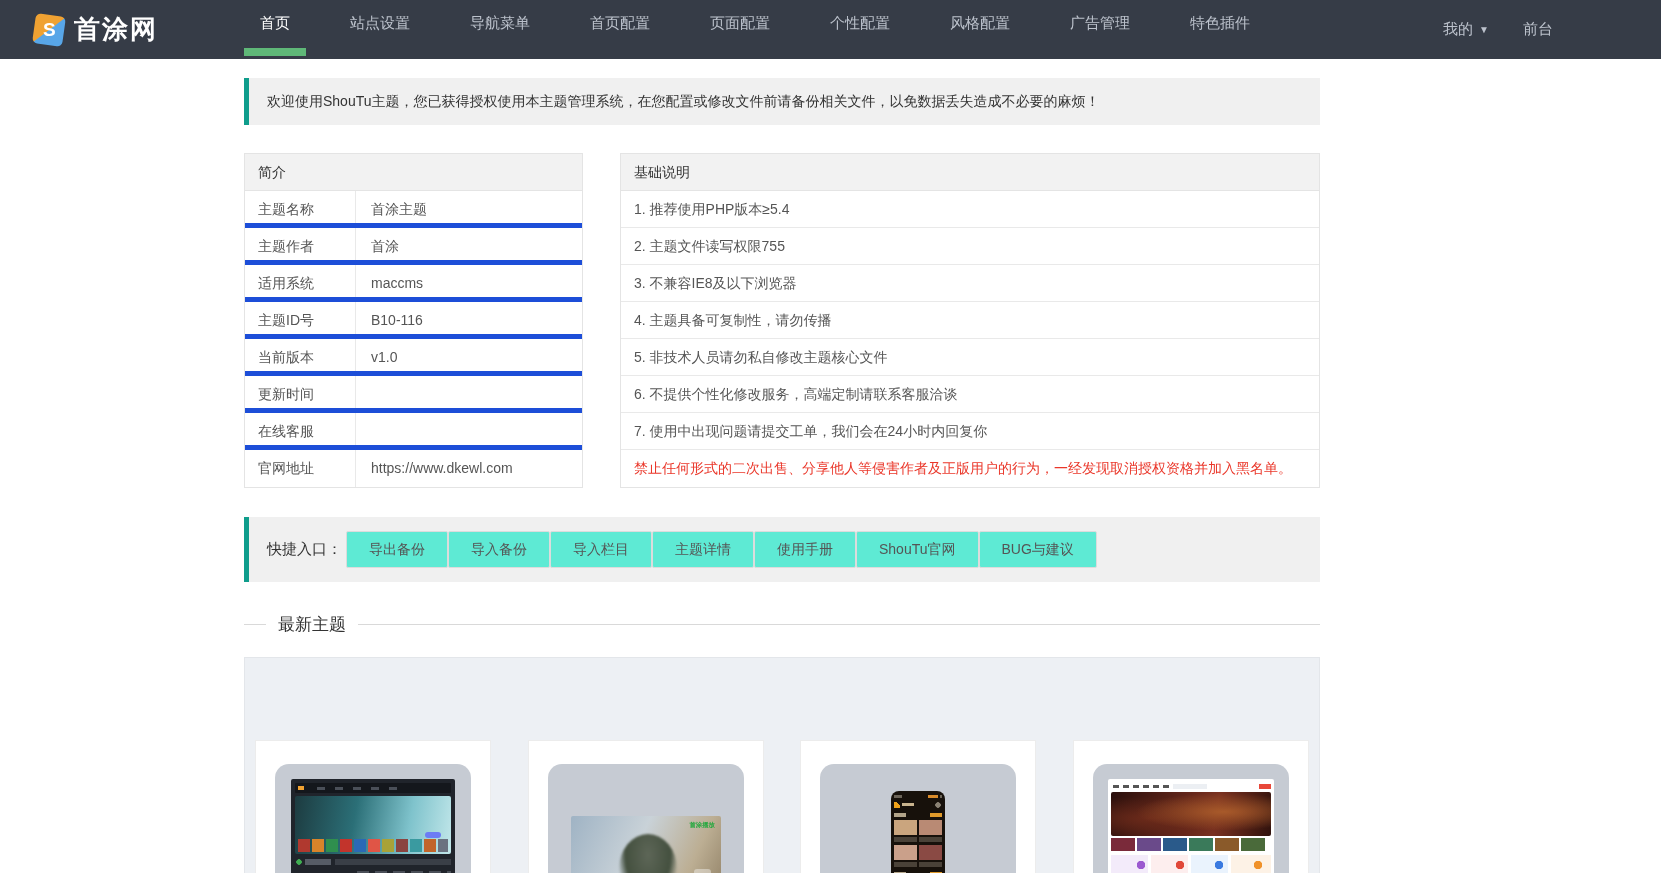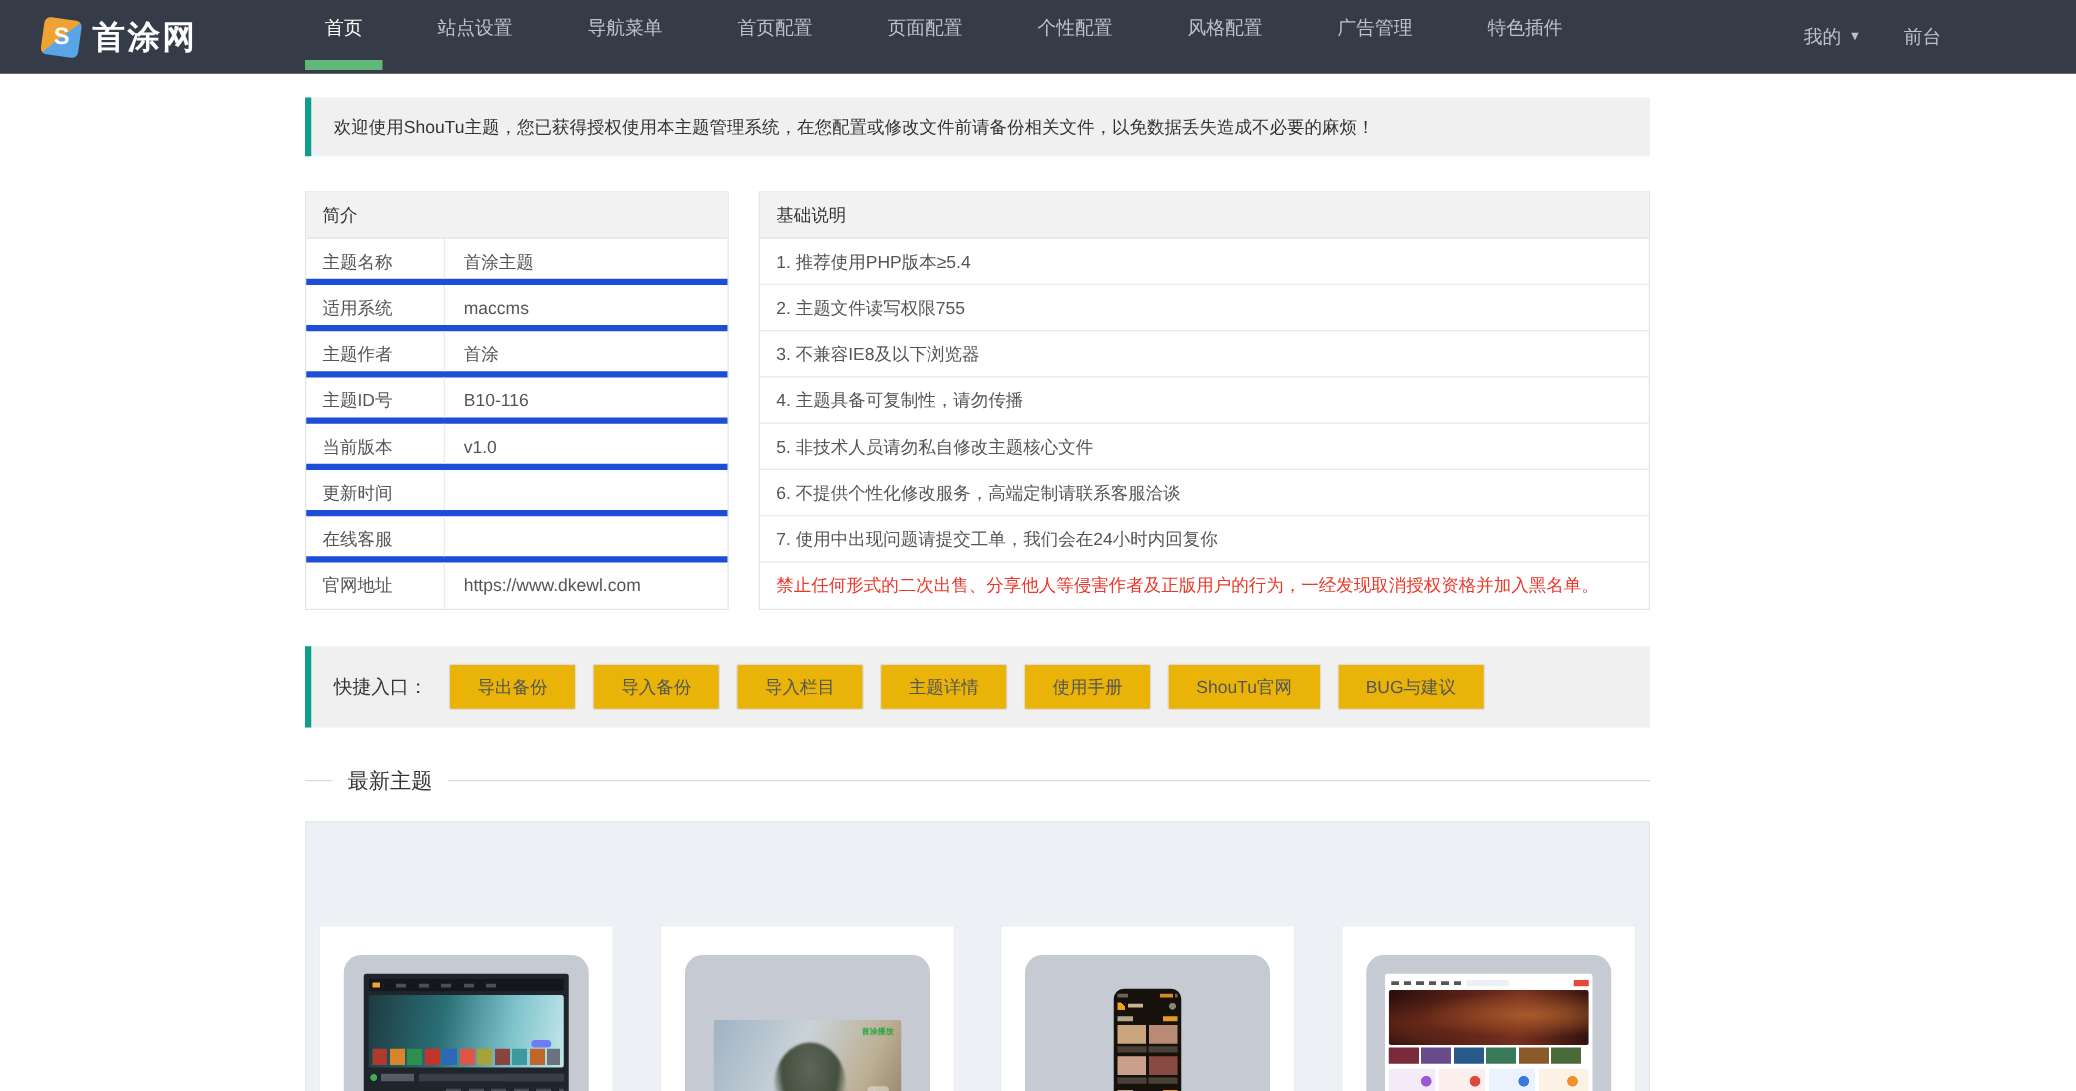--- a/index.html
+++ b/index.html
@@ -24,38 +24,38 @@
   .nav-my { display:flex; align-items:center; gap:6px; cursor:pointer; }
   .caret { font-size:10px; color:#bcc2cc; }
   .nav-front { cursor:pointer; }
 
   
   .main { margin-left:244px; width:1076px; }
 
   .alert { margin-top:19px; background:#f0f0f0; border-left:5px solid #0f9d8c; height:47px;
     display:flex; align-items:center; padding:0 18px; font-size:14px; color:#333; }
 
-  .tables { display:flex; gap:24px; margin-top:28px; align-items:flex-start; }
+  .tables { display:flex; gap:37px; margin-top:28px; align-items:flex-start; }
   .tbl { border:1px solid #e4e4e4; font-size:14px; color:#555; background:#fff; }
   .tbl-head { background:#f2f2f2; height:37px; line-height:37px; padding:0 13px; color:#333;
     border-bottom:1px solid #e4e4e4; }
   .intro { width:339px; flex:0 0 auto; }
   .t-row { display:flex; height:37px; line-height:36px; border-bottom:5px solid #1d4ed8; }
   .t-row:last-child { border-bottom:none; }
   .t-label { width:111px; padding-left:13px; border-right:1px solid #e9e9e9; flex:0 0 auto; }
   .t-value { flex:1; padding-left:15px; white-space:nowrap; }
   .notes { flex:1; }
   .n-row { height:37px; line-height:36px; padding-left:13px; border-bottom:1px solid #e9e9e9; white-space:nowrap; }
   .n-row:last-child { border-bottom:none; }
   .n-row.warning { color:#ea372a; }
 
   .quick { margin-top:29px; background:#f0f0f0; border-left:5px solid #0f9d8c;
     padding:14px 18px; display:flex; align-items:center; }
   .q-label { font-size:15px; color:#333; margin-right:4px; white-space:nowrap; }
-  .q-btn { background:#eab308; border:1px solid #dcdcdc; height:37px; padding:0 22px; margin-left:13px;
+  .q-btn { background:#5eead4; border:1px solid #dcdcdc; height:37px; padding:0 22px; 
     font-size:14px; color:#555; cursor:pointer; border-radius:2px; font-family:inherit; white-space:nowrap; }
 
   .section-title { margin-top:31px; display:flex; align-items:center; gap:12px; font-size:17px; color:#333; }
   .line-short { width:22px; height:1px; background:#d9d9d9; }
   .line-long { flex:1; height:1px; background:#d9d9d9; }
 
   
   .themes { margin-top:21px; background:#edf0f4; border:1px solid #e3e6ea;
     padding:82px 10px 60px; display:flex; justify-content:space-between; height:560px; }
   .theme-card { width:236px; background:#fff; border:1px solid #ececec; padding:23px 19px; height:430px; cursor:pointer; }
@@ -187,26 +187,26 @@
 
   <div class="tables">
 
     <div class="tbl intro">
       <div class="tbl-head">简介</div>
       <div class="t-row">
         <div class="t-label">主题名称</div>
         <div class="t-value">首涂主题</div>
       </div>
       <div class="t-row">
+        <div class="t-label">主题作者</div>
+        <div class="t-value">首涂</div>
+      </div>
+      <div class="t-row">
         <div class="t-label">适用系统</div>
         <div class="t-value">maccms</div>
-      </div>
-      <div class="t-row">
-        <div class="t-label">主题作者</div>
-        <div class="t-value">首涂</div>
       </div>
       <div class="t-row">
         <div class="t-label">主题ID号</div>
         <div class="t-value">B10-116</div>
       </div>
       <div class="t-row">
         <div class="t-label">当前版本</div>
         <div class="t-value">v1.0</div>
       </div>
       <div class="t-row">

